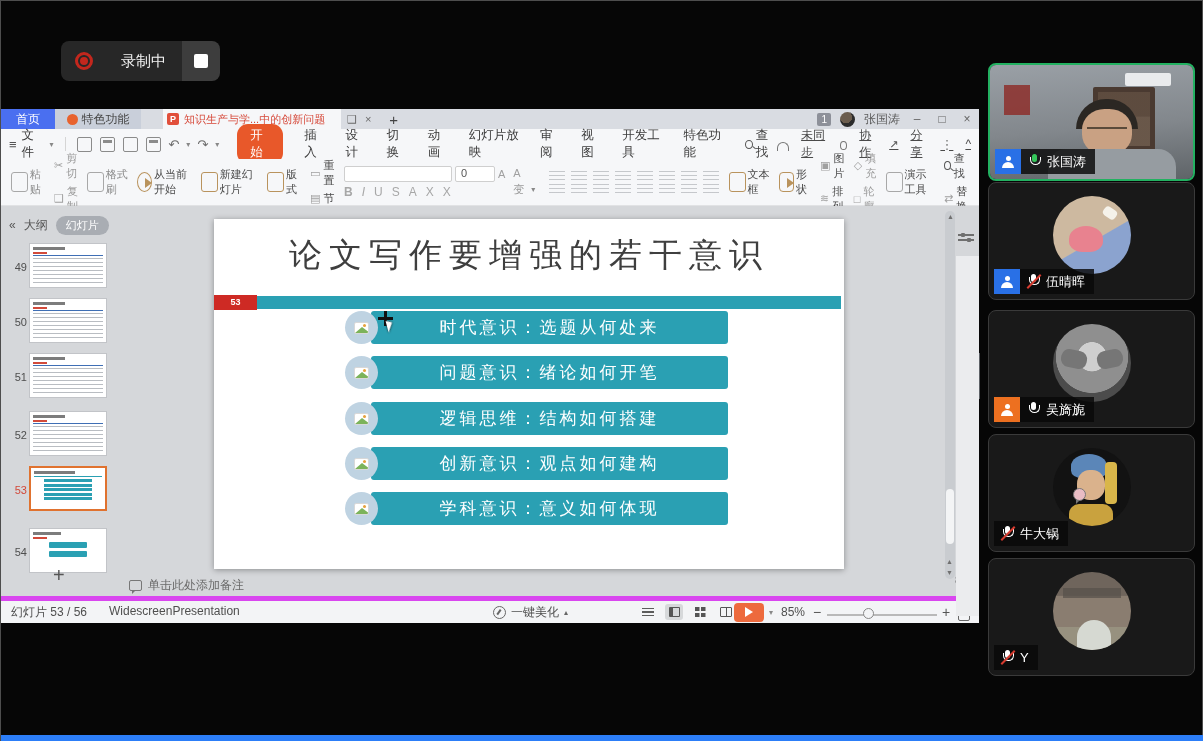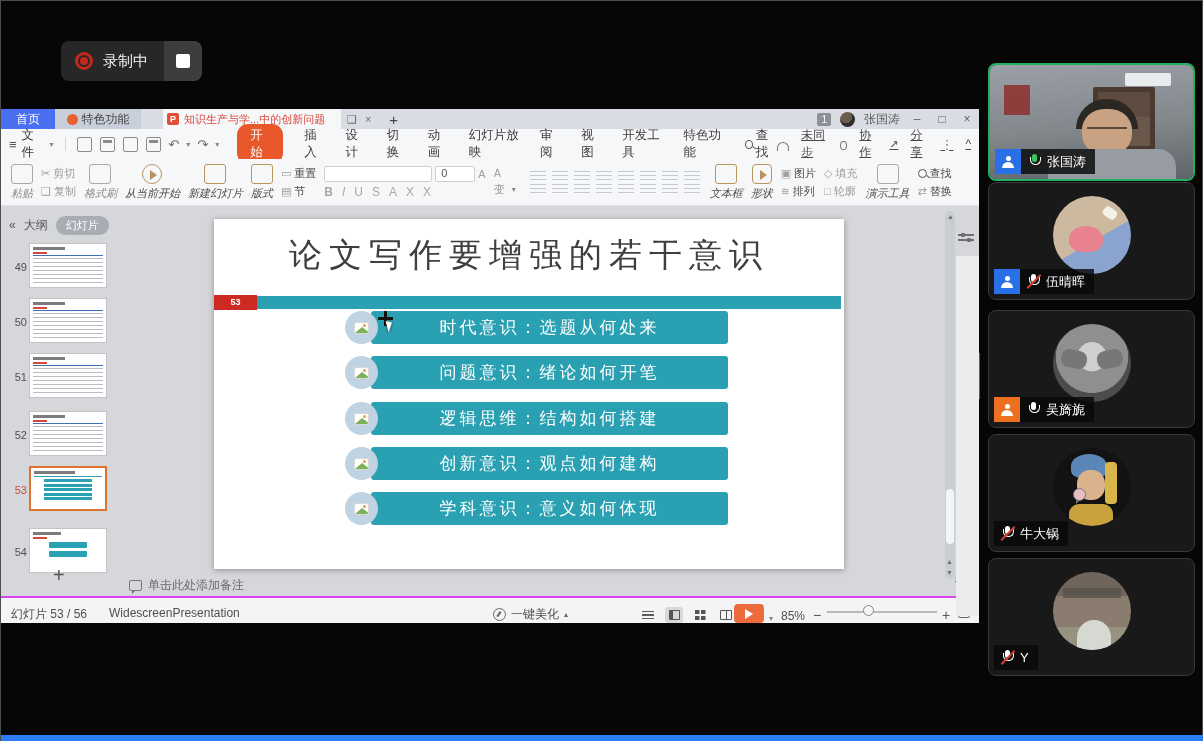--- a/index.html
+++ b/index.html
@@ -4,21 +4,21 @@
 <style>
   * { margin:0; padding:0; box-sizing:border-box; }
   html,body { width:1203px; height:741px; background:#000; overflow:hidden;
     font-family:"Liberation Sans","DejaVu Sans",sans-serif; }
   #app { position:relative; width:1203px; height:741px; background:#060606;
     border:1px solid #4d4d4d; }
 
   
   .rec-pill { position:absolute; left:60px; top:40px; height:40px; display:flex;
     border-radius:8px; overflow:hidden; }
-  .rec-main { background:#272727; display:flex; align-items:center; gap:10px;
+  .rec-main { background:#272727; display:flex; align-items:center; gap:28px;
     padding:0 16px 0 14px;justify-content:center; }
   .rec-dot { width:18px; height:18px; border:3px solid #c3271d; border-radius:50%;
     display:flex; align-items:center; justify-content:center; }
   .rec-dot i { width:8px; height:8px; background:#c3271d; border-radius:50%; }
   .rec-text { color:#f2f2f2; font-size:15px; }
   .rec-stop { background:#3d3d3d; width:38px; display:flex; align-items:center;
     justify-content:center; }
   .rec-stop i { width:14px; height:14px; background:#fff; border-radius:2px; }
 
   
@@ -79,22 +79,22 @@
     border-bottom:none; position:relative; top:2px; }
   .p-glyph { width:9px; height:9px; border:1.3px solid #777; border-radius:50%;
     position:relative; top:1px; }
   .share-arrow { font-size:11px; color:#555; }
   .kebab { color:#777; font-size:13px; }
 
   
   .toolbar { position:absolute; left:0; top:50px; width:978px; height:47px;
     background:#f6f7f9; border-bottom:1px solid #e1e2e4; display:flex;
     align-items:center; padding:0 6px; font-size:11px; color:#8a8a8a; }
-  .tgroup { display:flex; flex-direction:column; align-items:center;
-    justify-content:center; margin:0 4px; gap:2px;font-style:italic; }
+  .tgroup { display:flex; align-items:center;
+    justify-content:center; margin:0 4px; gap:2px; }
   .big-ico { width:22px; height:20px; border:1.3px solid #b9935d; border-radius:3px; }
   .big-ico.gray { border-color:#a8a8a8; }
   .play-circ { width:20px; height:20px; border:1.4px solid #b9935d; border-radius:50%;
     position:relative; }
   .play-circ::after { content:""; position:absolute; left:7px; top:5px;
     border-left:7px solid #b9935d; border-top:5px solid transparent;
     border-bottom:5px solid transparent; }
   .stack { display:flex; flex-direction:column; gap:3px; margin:0 4px; font-size:11px; }
   .srow { display:flex; align-items:center; gap:3px; color:#9a9a9a; }
   .srow .gi { color:#a0a0a0; font-size:11px; }
@@ -200,21 +200,21 @@
   
   .notes-row { position:absolute; left:128px; top:371px; display:flex;
     align-items:center; gap:6px; color:#6a6a6a; font-size:12px; }
   .bubble { width:13px; height:11px; border:1.3px solid #777; border-radius:2px;
     position:relative; }
   .bubble::after { content:""; position:absolute; left:2px; bottom:-4px;
     border-top:4px solid #777; border-right:4px solid transparent; }
 
   
   .statusbar { position:absolute; left:0; top:487px; width:978px; height:27px;
-    background:#f3f4f6; border-top:2px solid #d946ef; display:flex; align-items:flex-end;
+    background:#f3f4f6; border-top:5px solid #d946ef; display:flex; align-items:center;
     font-size:12px; color:#4f4f4f; padding:0 10px; }
   .sb-left { display:flex; gap:22px; }
   .beautify { position:absolute; left:492px; display:flex; align-items:center; gap:5px; }
   .wand { width:13px; height:13px; border:1.3px solid #666; border-radius:50%;
     position:relative; }
   .wand::after { content:""; position:absolute; left:4px; top:2px; width:1.5px;
     height:6px; background:#666; transform:rotate(35deg); }
   .sb-views { position:absolute; left:638px; display:flex; align-items:center; gap:8px; }
   .vi { width:18px; height:16px; display:flex; align-items:center; justify-content:center; }
   .vi.lines { flex-direction:column; gap:2px; }

